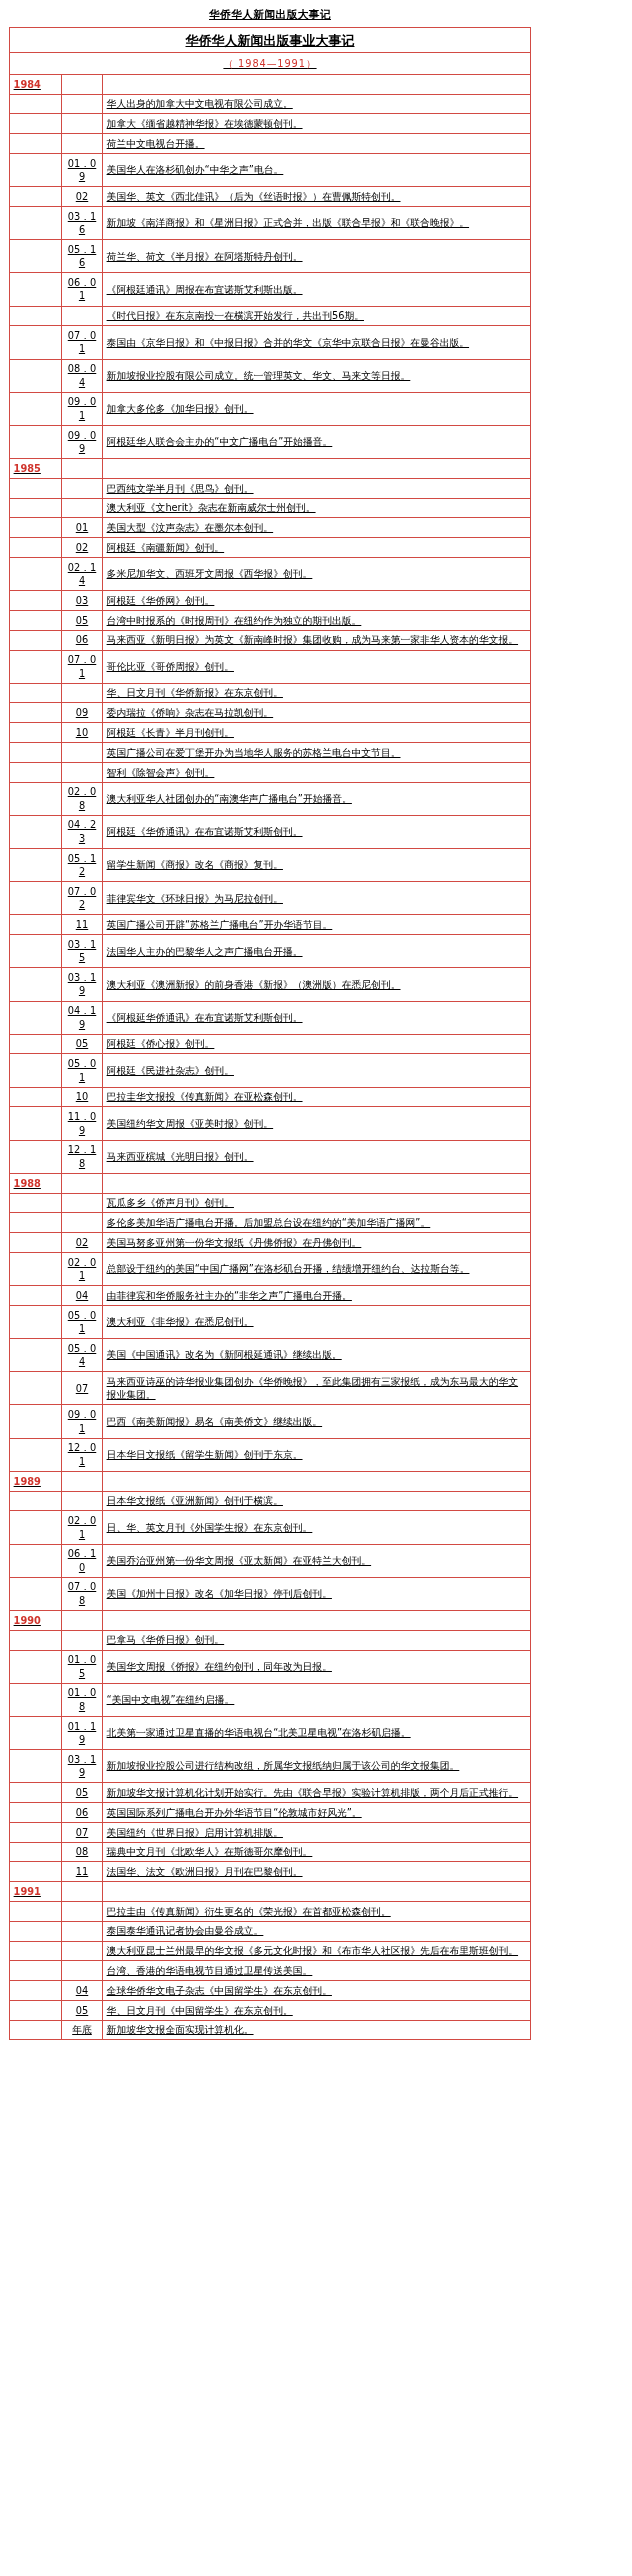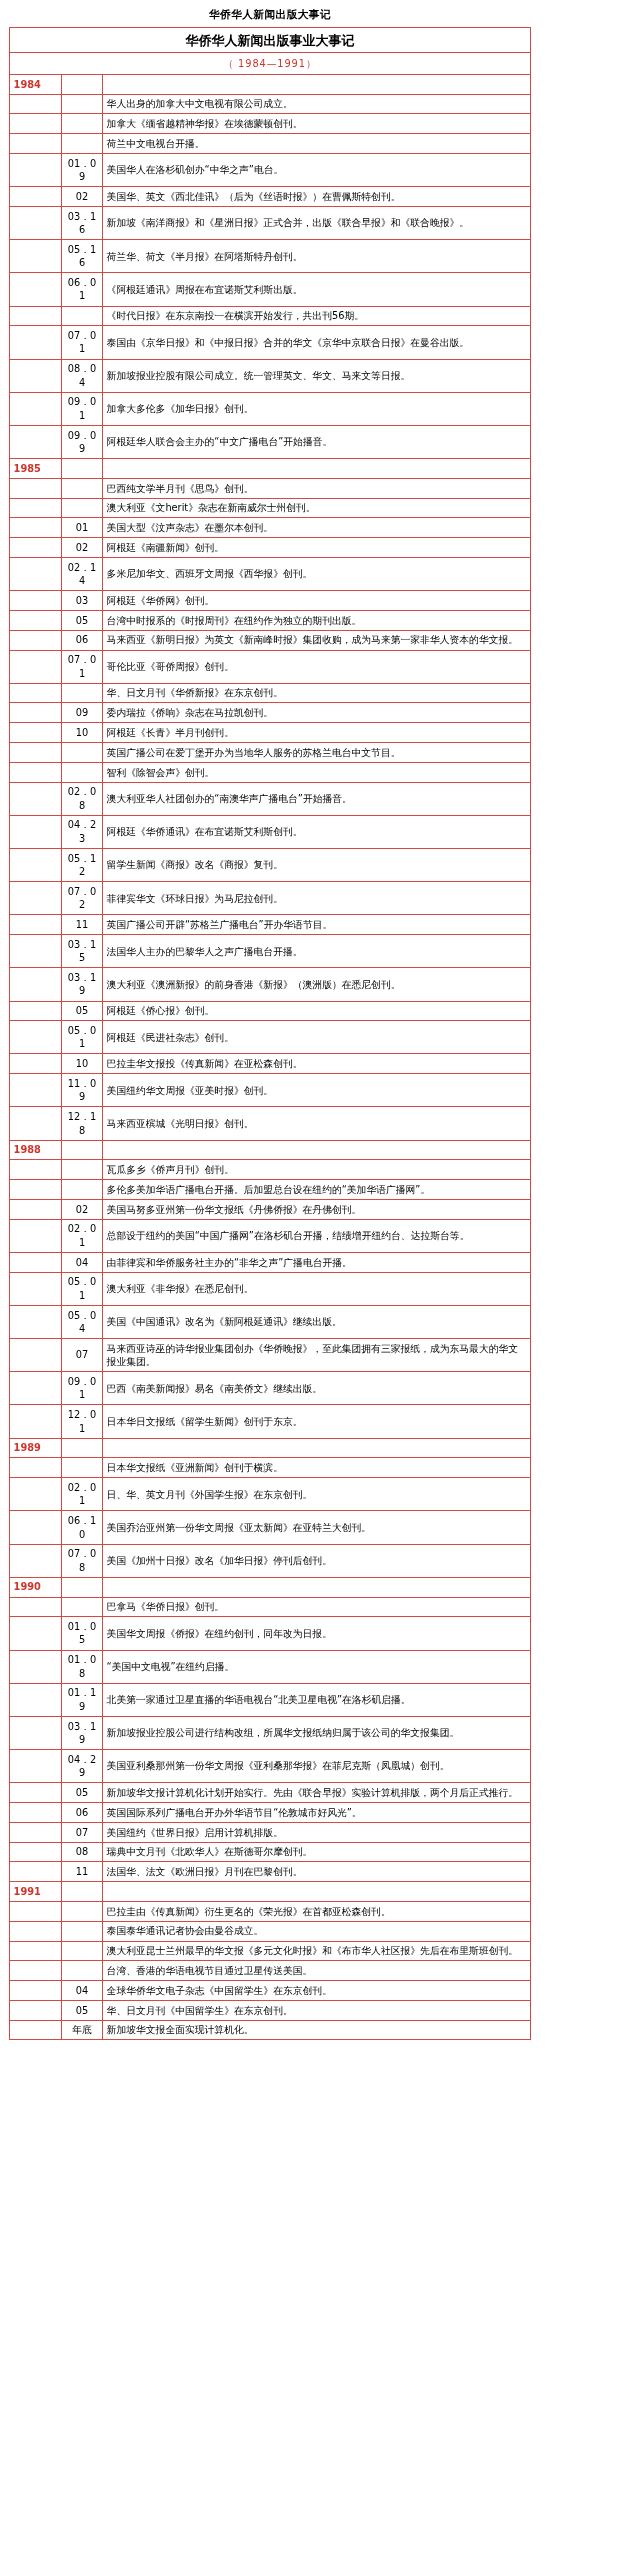--- a/index.html
+++ b/index.html
@@ -9,20 +9,21 @@
   }
   body {
     width: 633px;
     font-family: "DejaVu Sans", "Liberation Sans", sans-serif;
     color: #000000;
   }
   .page {
     width: 540px;
     box-sizing: border-box;
     padding: 5.3px 9px 9px 9px;
+    text-decoration: underline;
   }
   .doc-header {
     text-align: center;
     font-size: 10.7px;
     font-weight: bold;
     color: #000;
     padding: 2.7px 0 5.3px 0;
     letter-spacing: 0.4px;
   }
   table.chronicle {
@@ -270,20 +271,25 @@
           <td class="date-cell">03．15</td>
           <td class="text-cell">法国华人主办的巴黎华人之声广播电台开播。</td>
         </tr>
         <tr>
           <td class="year-cell"></td>
           <td class="date-cell">03．19</td>
           <td class="text-cell">澳大利亚《澳洲新报》的前身香港《新报》（澳洲版）在悉尼创刊。</td>
         </tr>
         <tr>
           <td class="year-cell"></td>
+          <td class="date-cell">04．19</td>
+          <td class="text-cell">《阿根延华侨通讯》在布宜诺斯艾利斯创刊。</td>
+        </tr>
+        <tr>
+          <td class="year-cell"></td>
           <td class="date-cell">05</td>
           <td class="text-cell">阿根廷《侨心报》创刊。</td>
         </tr>
         <tr>
           <td class="year-cell"></td>
           <td class="date-cell">05．01</td>
           <td class="text-cell">阿根廷《民进社杂志》创刊。</td>
         </tr>
         <tr>
           <td class="year-cell"></td>
@@ -405,25 +411,20 @@
           <td class="date-cell">01．19</td>
           <td class="text-cell">北美第一家通过卫星直播的华语电视台“北美卫星电视”在洛杉矶启播。</td>
         </tr>
         <tr>
           <td class="year-cell"></td>
           <td class="date-cell">03．19</td>
           <td class="text-cell">新加坡报业控股公司进行结构改组，所属华文报纸纳归属于该公司的华文报集团。</td>
         </tr>
         <tr>
           <td class="year-cell"></td>
-          <td class="date-cell">04．29</td>
-          <td class="text-cell">美国亚利桑那州第一份华文周报《亚利桑那华报》在菲尼克斯（凤凰城）创刊。</td>
-        </tr>
-        <tr>
-          <td class="year-cell"></td>
           <td class="date-cell">05</td>
           <td class="text-cell">新加坡华文报计算机化计划开始实行。先由《联合早报》实验计算机排版，两个月后正式推行。</td>
         </tr>
         <tr>
           <td class="year-cell"></td>
           <td class="date-cell">06</td>
           <td class="text-cell">英国国际系列广播电台开办外华语节目“伦敦城市好风光”。</td>
         </tr>
         <tr>
           <td class="year-cell"></td>

